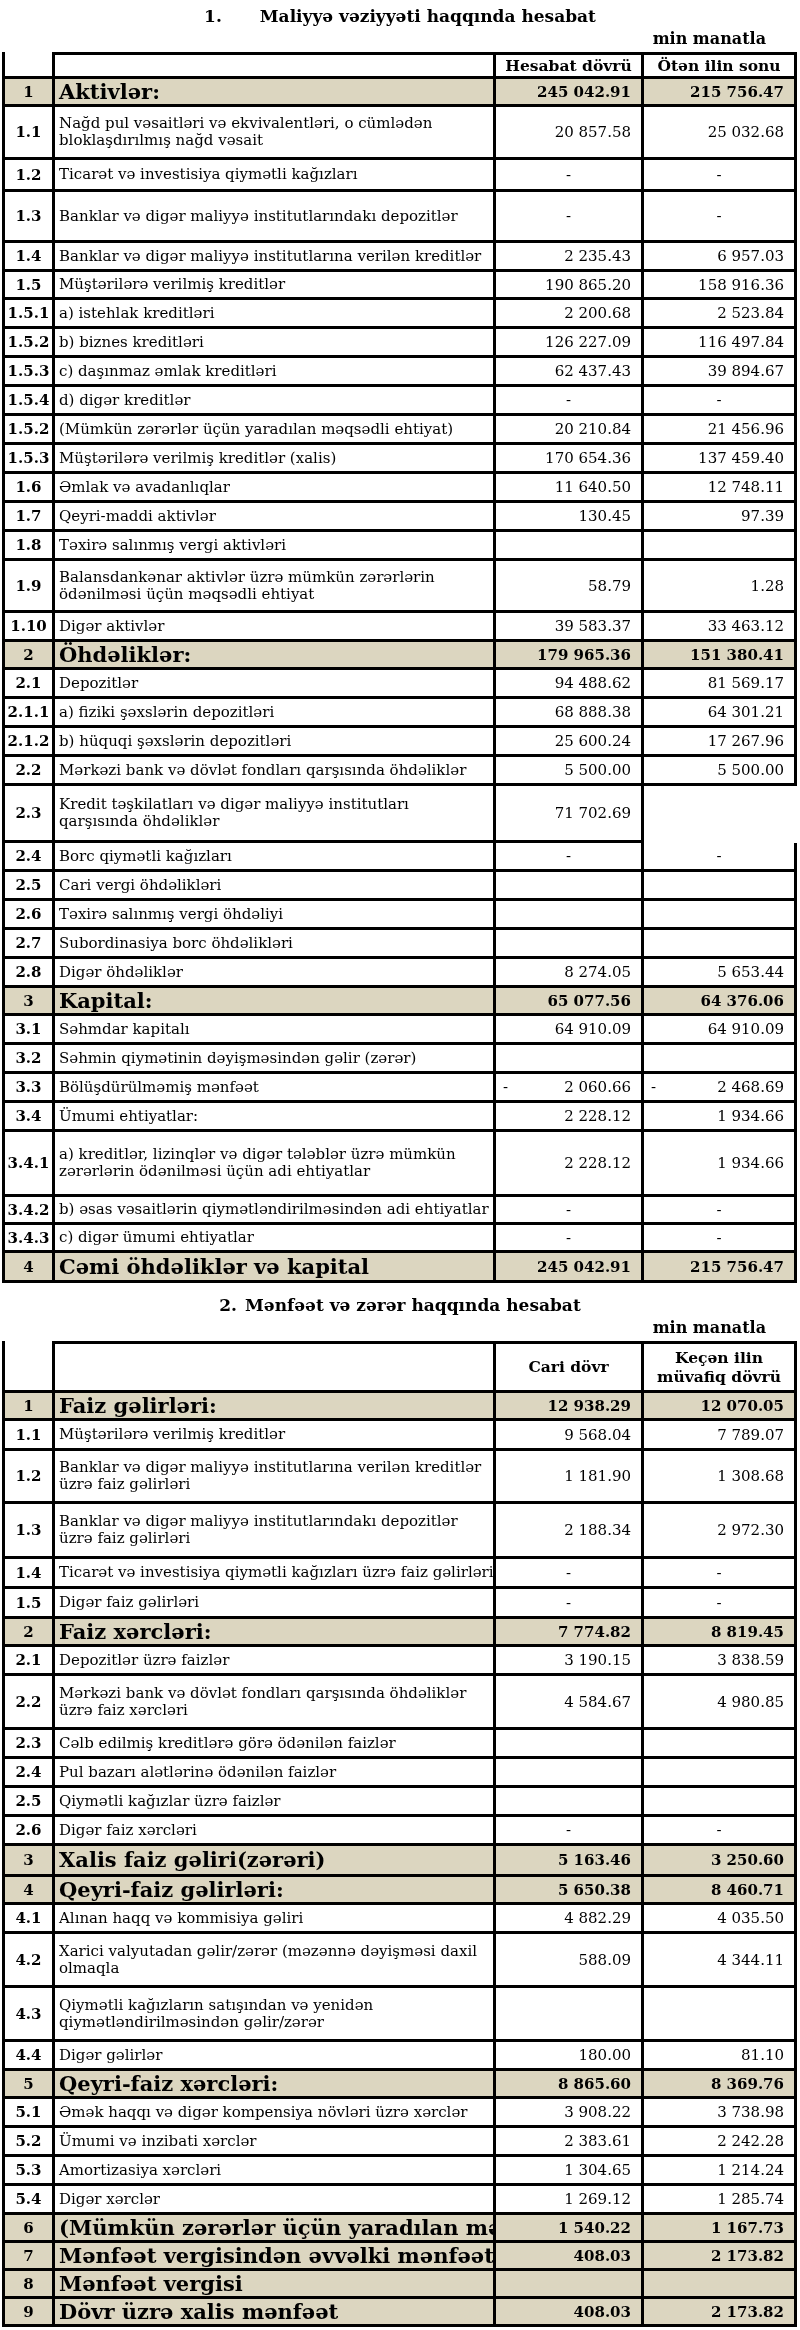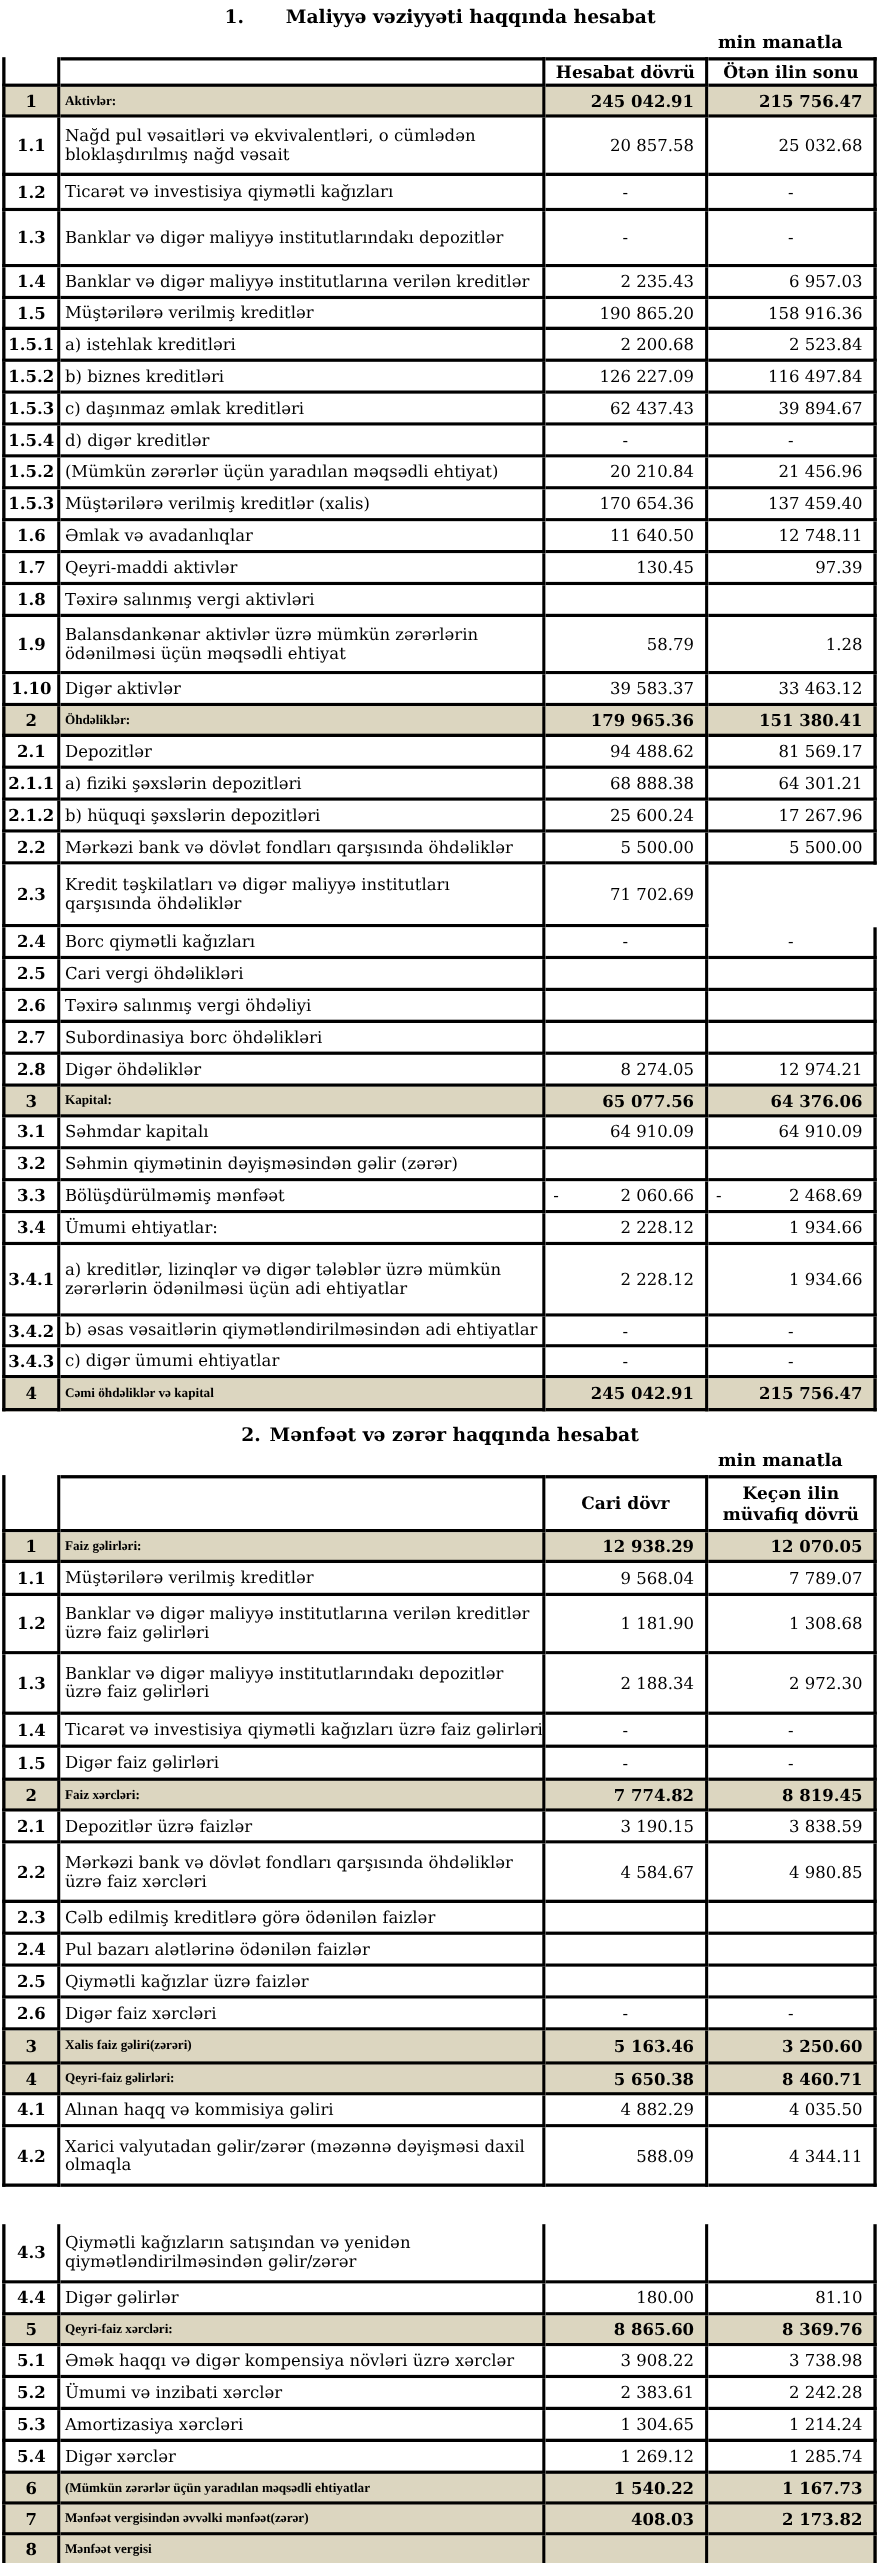--- a/index.html
+++ b/index.html
@@ -22,21 +22,21 @@
   .c-num{width:53px;flex:none;justify-content:center;font-weight:bold;font-size:15px;}
   .c-label{width:441px;flex:none;padding:1px 4px;font-size:15px;line-height:1.12;white-space:nowrap;}
   .wrap .c-label{white-space:normal;}
   .c-v1{width:148px;flex:none;justify-content:flex-end;padding-right:10px;font-size:15px;}
   .c-v2{width:153px;flex:none;justify-content:flex-end;padding-right:10px;font-size:15px;}
 
   .cell.dash{justify-content:center;padding-right:0;}
   .cell.negpair{justify-content:space-between;padding-left:7px;}
 
   .shaded .cell{background:#dcd6c0;font-weight:bold;}
-  .shaded .c-label{font-size:12px;font-family:Liberation Serif, serif;}
+  .shaded .c-label{font-size:21px;}
 
   .header .cell{border-top:3px solid #000;}
   .header .c-num{border-top:none;}
   .header .c-v1,.header .c-v2{justify-content:center;padding-right:0;font-weight:bold;
         font-size:15.5px;text-align:center;line-height:1.25;}
   .hdr1{height:27px;}
   .hdr2{height:52px;}
 </style>
 </head>
 <body>
@@ -215,21 +215,21 @@
         <div class="row" style="height: 29px;">
     <div class="cell c-num">2.7</div>
     <div class="cell c-label">Subordinasiya borc öhdəlikləri</div>
     <div class="cell c-v1"></div>
     <div class="cell c-v2"></div>
   </div>
         <div class="row" style="height: 29px;">
     <div class="cell c-num">2.8</div>
     <div class="cell c-label">Digər öhdəliklər</div>
     <div class="cell c-v1">8 274.05</div>
-    <div class="cell c-v2">12 974.21</div>
+    <div class="cell c-v2">5 653.44</div>
   </div>
         <div class="row shaded" style="height: 28px;">
     <div class="cell c-num">3</div>
     <div class="cell c-label">Kapital:</div>
     <div class="cell c-v1">65 077.56</div>
     <div class="cell c-v2">64 376.06</div>
   </div>
         <div class="row" style="height: 29px;">
     <div class="cell c-num">3.1</div>
     <div class="cell c-label">Səhmdar kapitalı</div>
@@ -396,21 +396,21 @@
     <div class="cell c-label">Alınan haqq və kommisiya gəliri</div>
     <div class="cell c-v1">4 882.29</div>
     <div class="cell c-v2">4 035.50</div>
   </div>
         <div class="row wrap" style="height: 54px;">
     <div class="cell c-num">4.2</div>
     <div class="cell c-label">Xarici valyutadan gəlir/zərər (məzənnə dəyişməsi daxil olmaqla</div>
     <div class="cell c-v1">588.09</div>
     <div class="cell c-v2">4 344.11</div>
   </div>
-        <div class="row wrap" style="height: 54px; margin-top: 34px;">
+        <div class="row wrap" style="height: 54px;">
     <div class="cell c-num">4.3</div>
     <div class="cell c-label">Qiymətli kağızların satışından və yenidən qiymətləndirilməsindən gəlir/zərər</div>
     <div class="cell c-v1"></div>
     <div class="cell c-v2"></div>
   </div>
         <div class="row" style="height: 29px;">
     <div class="cell c-num">4.4</div>
     <div class="cell c-label">Digər gəlirlər</div>
     <div class="cell c-v1">180.00</div>
     <div class="cell c-v2">81.10</div>

